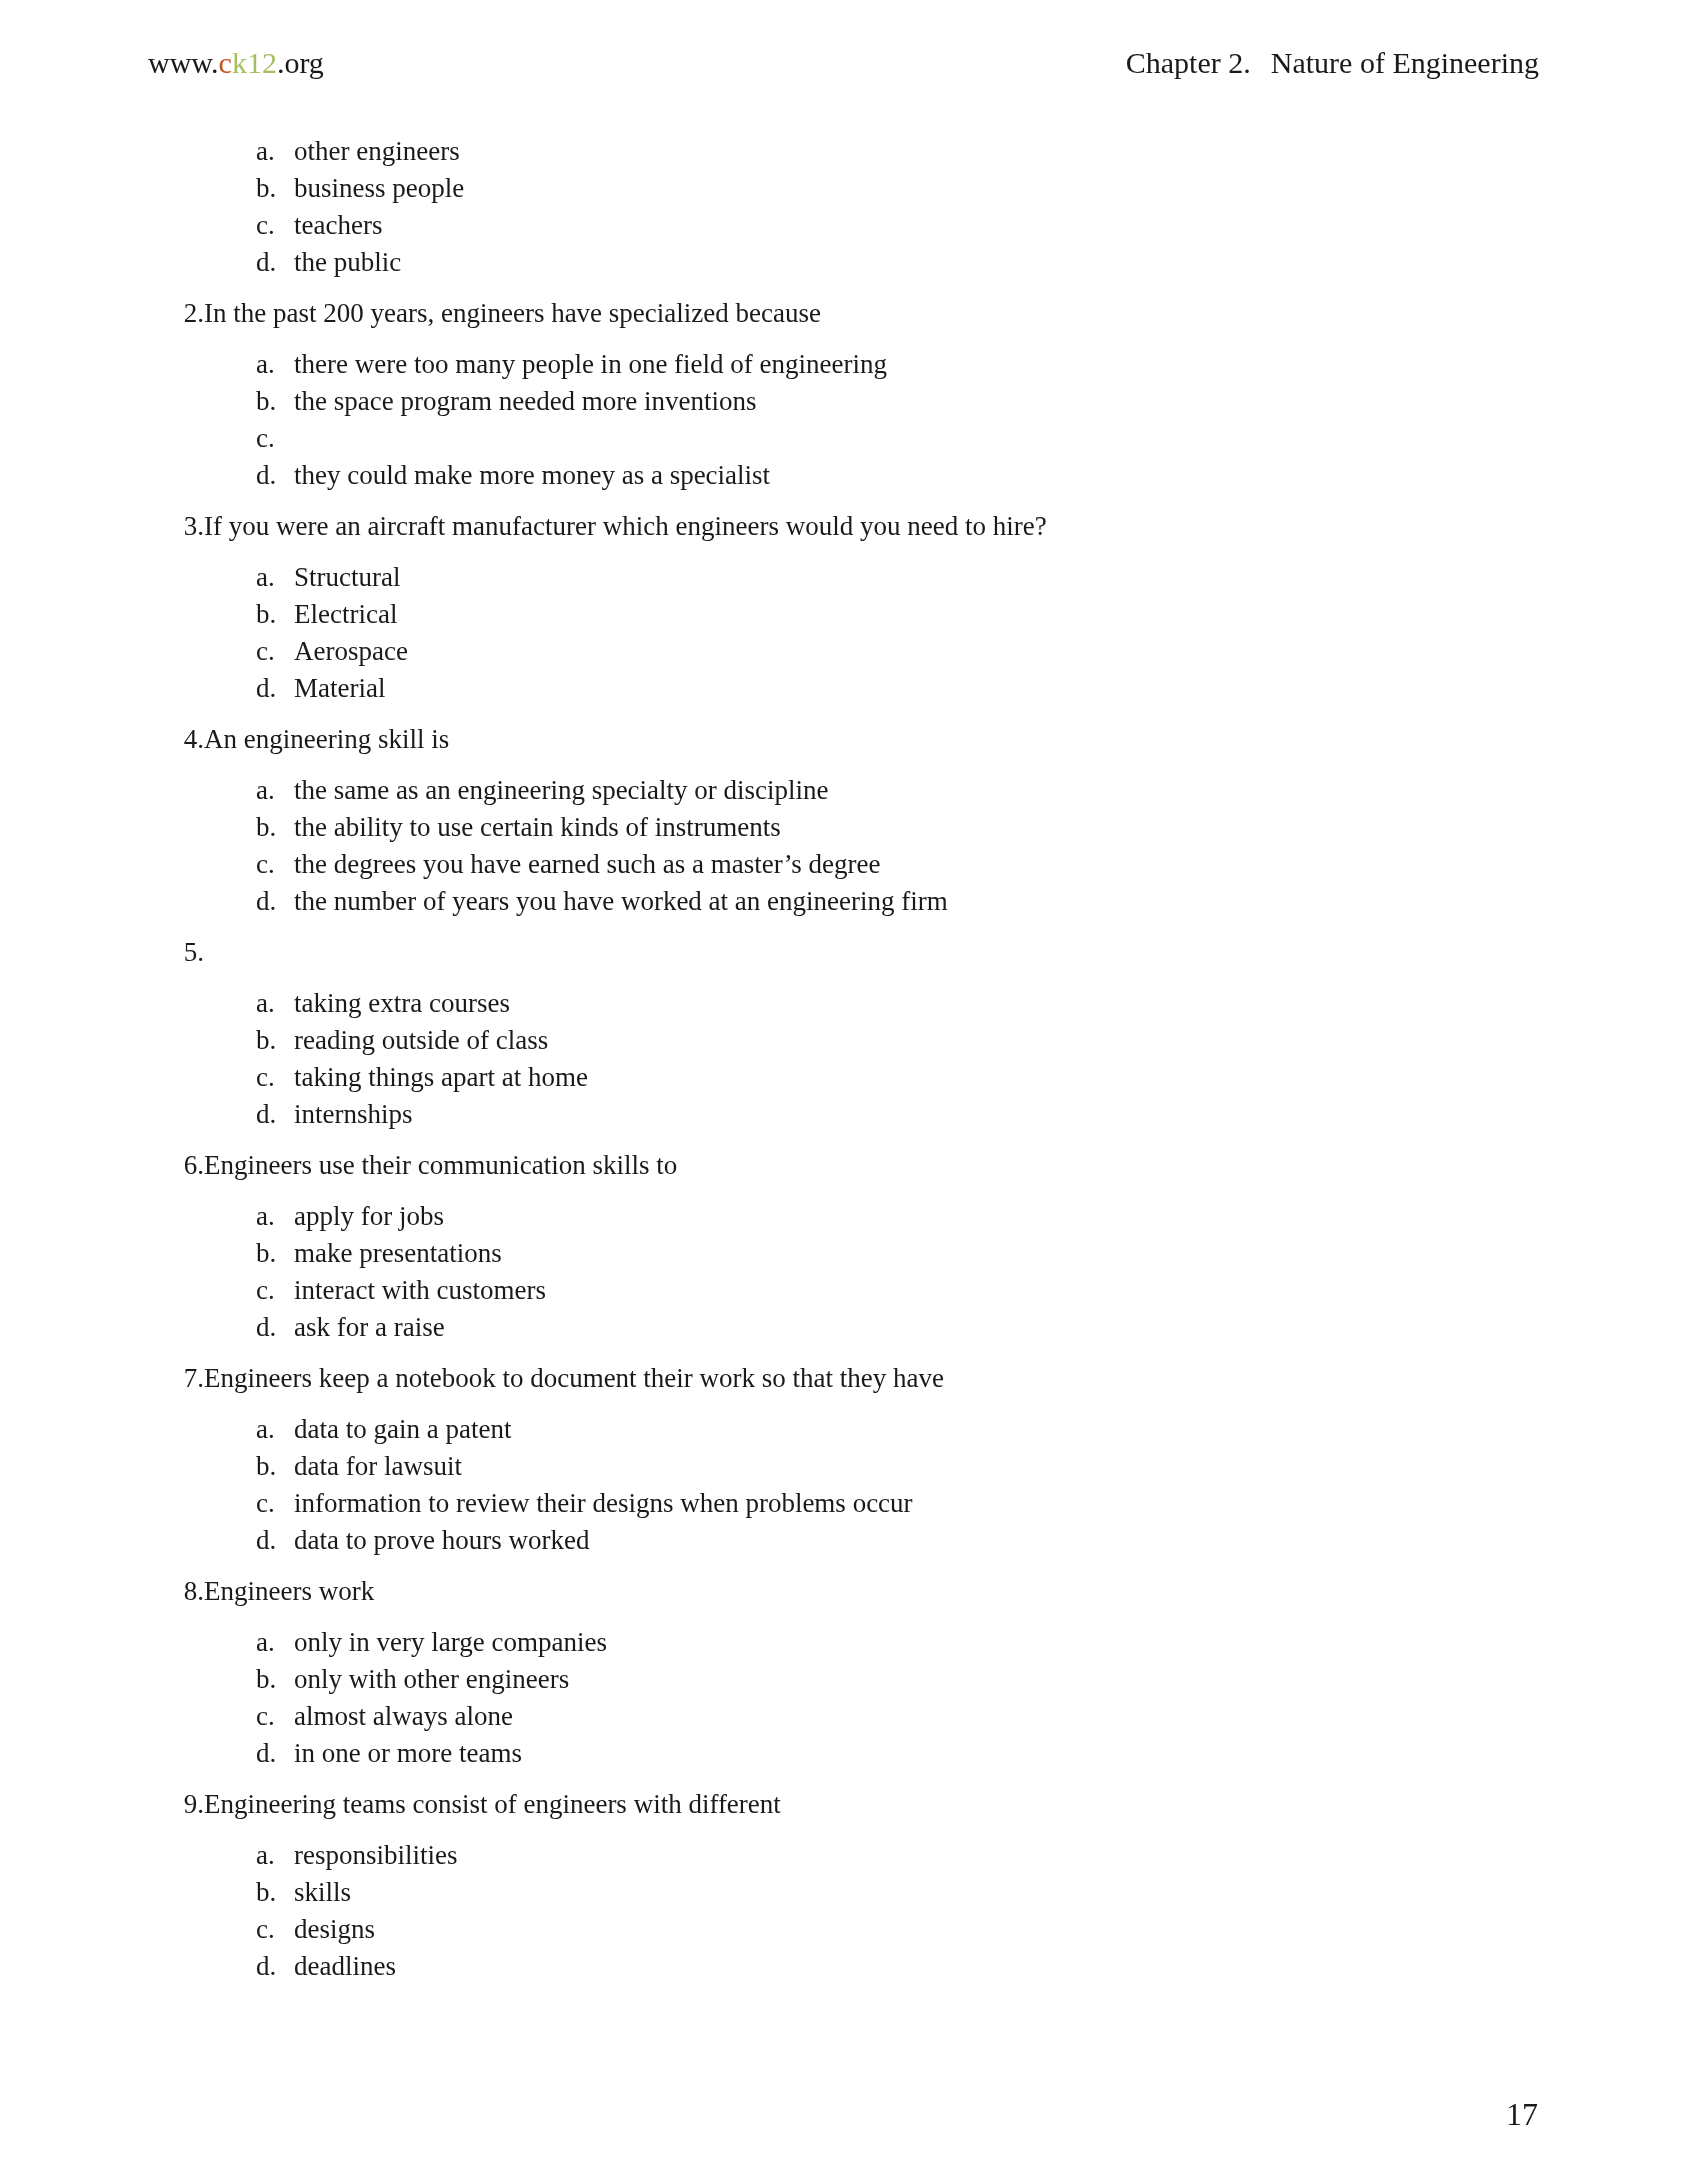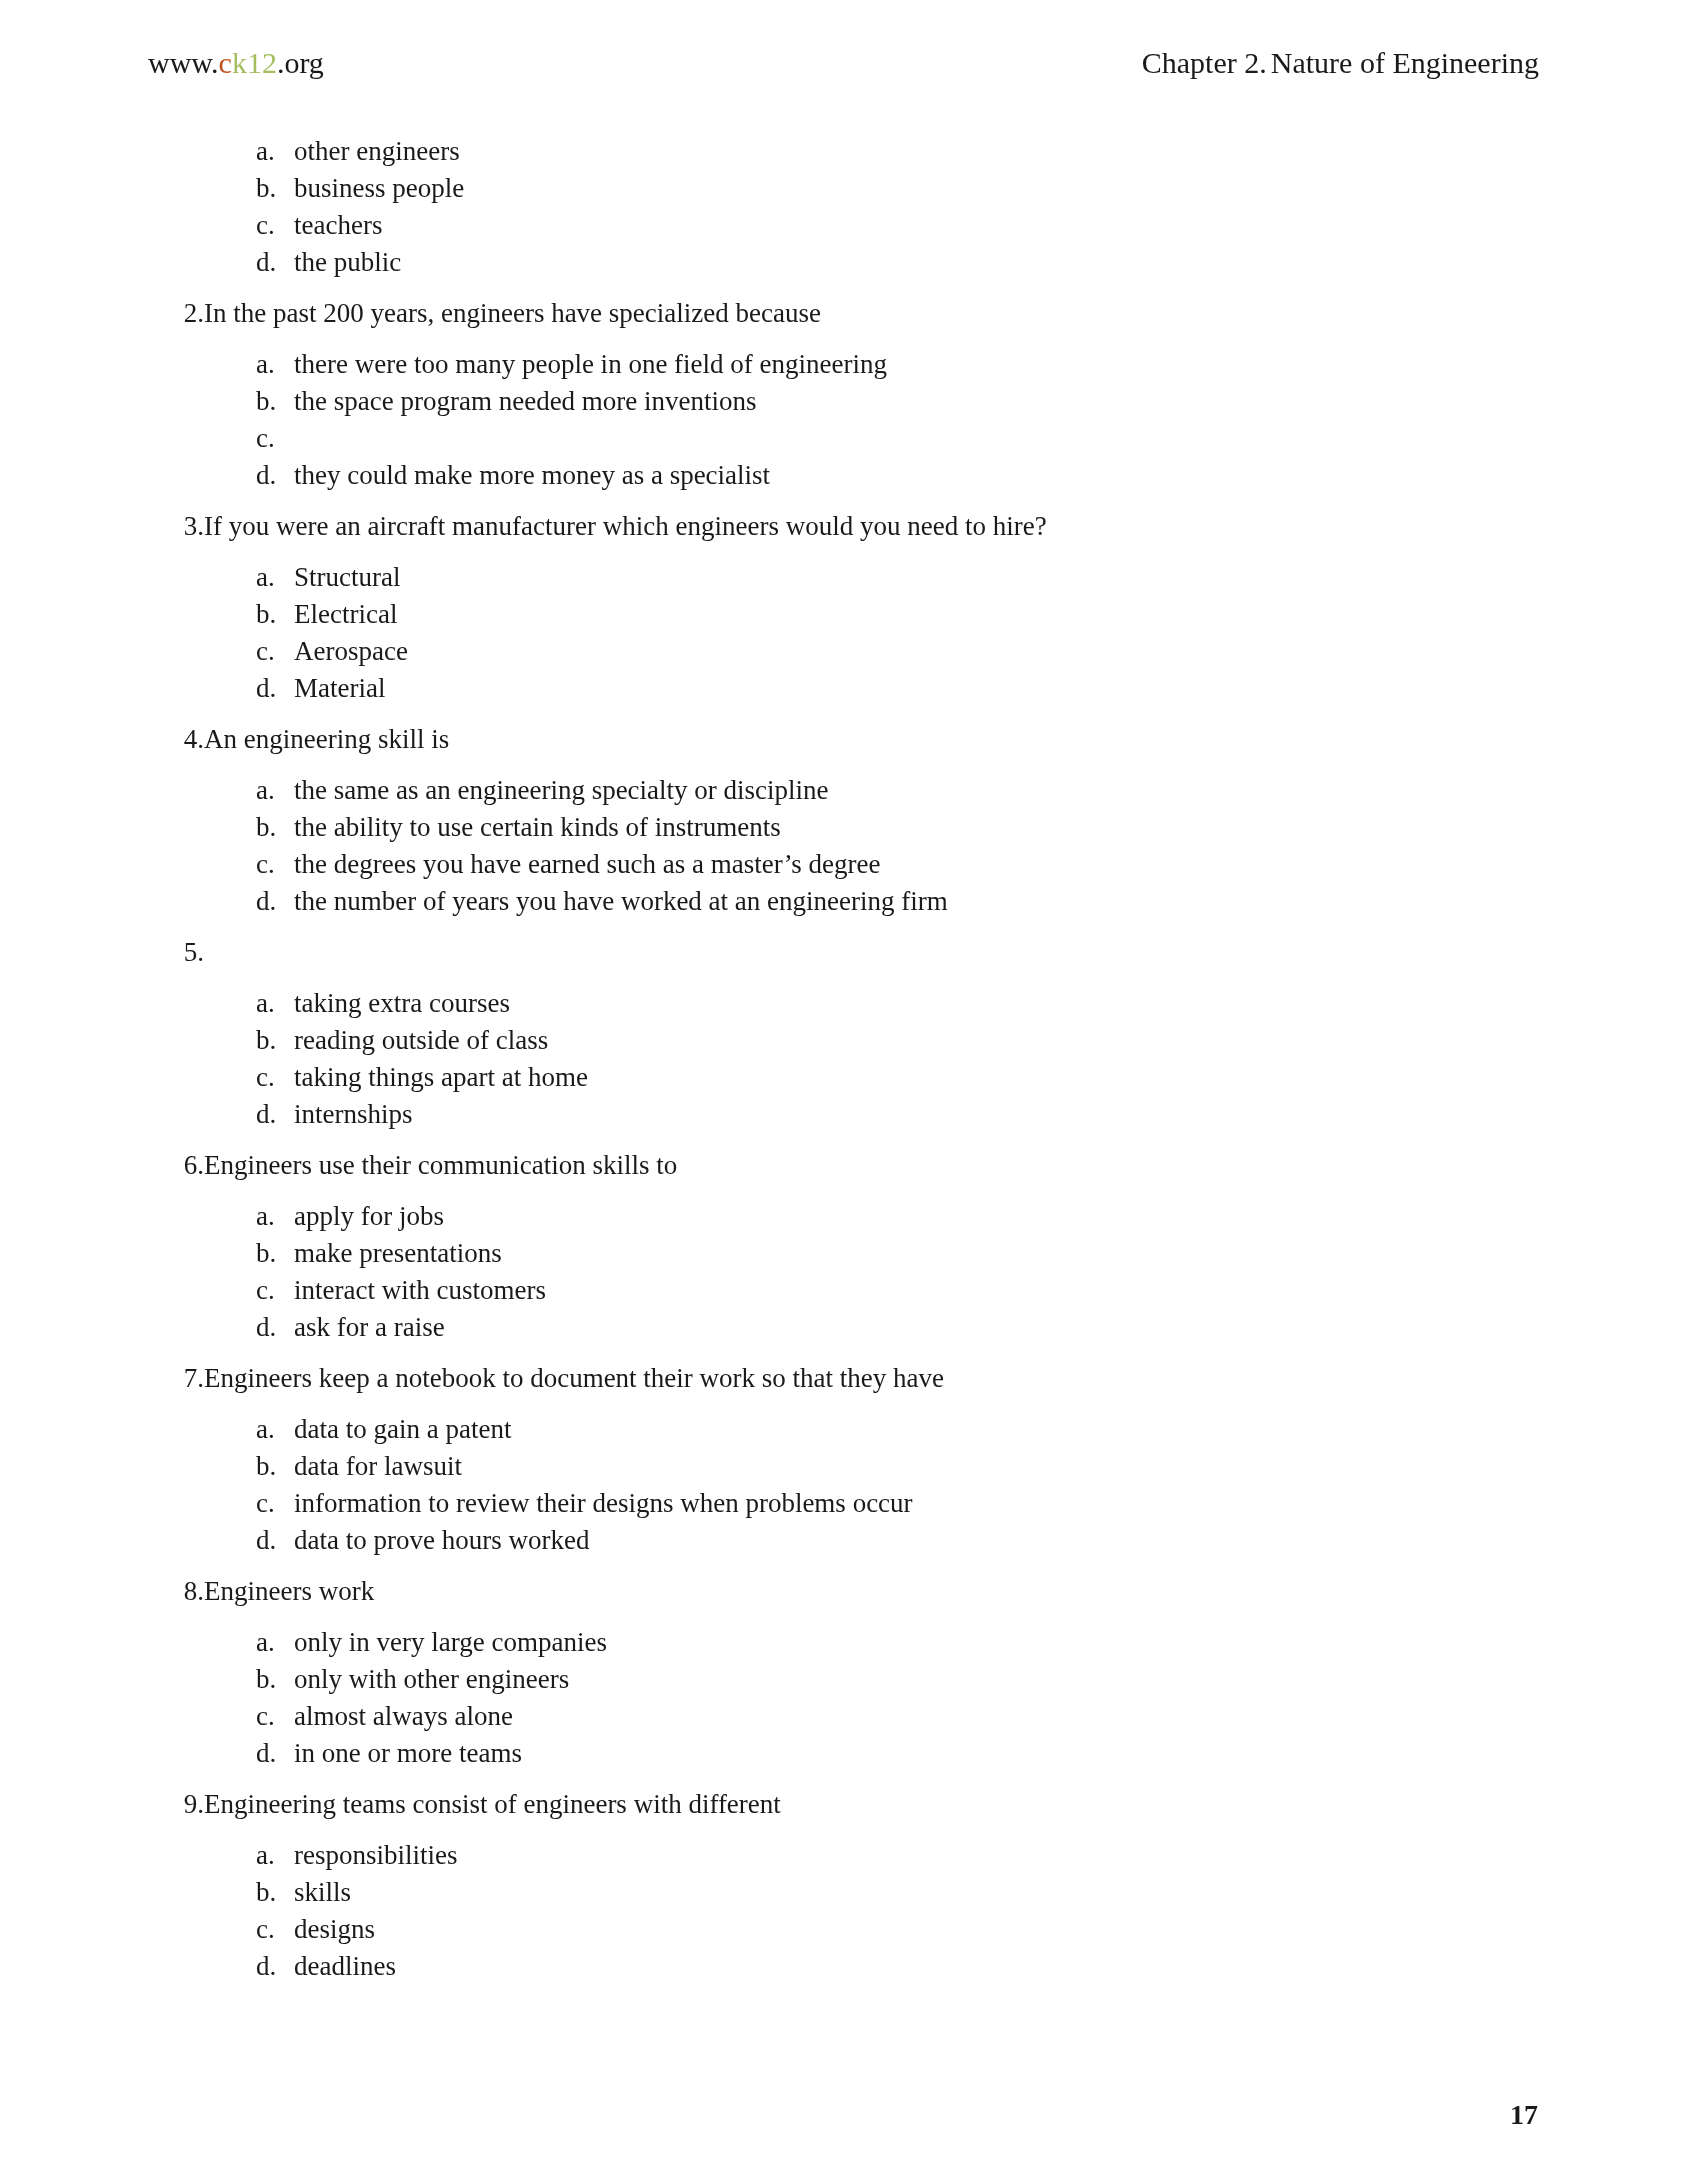--- a/index.html
+++ b/index.html
@@ -22,44 +22,43 @@
     left: 148px;
     right: 148px;
     top: 44px;
     display: flex;
     justify-content: space-between;
     align-items: baseline;
     font-size: 30px;
     line-height: 38px;
   }
   .site, .chapter { white-space: nowrap; }
-  .chapter .chapter-label { margin-right: 4px; font-family: Liberation Serif, serif; }
+  .chapter .chapter-label { margin-right: 20px; font-family: Liberation Serif, serif; }
   .content {
     position: absolute;
     left: 148px;
     top: 115px;
     width: 1401px;
     font-size: 27px;
     line-height: 37px;
   }
   .q-line { display: flex; margin-top: 14px; }
   .q-num { flex: 0 0 56px; text-align: right; white-space: nowrap; }
   .q-text { white-space: nowrap; }
   .opts { margin-top: 14px; }
   .q-block.first-block .opts { margin-top: 18px; }
   .opt { display: flex; margin-left: 108px; }
   .opt-letter { flex: 0 0 38px; }
   .opt-text { white-space: nowrap; }
   .page-number {
     position: absolute;
     right: 149px;
     top: 2098px;
-    font-size: 28px;
+    font-size: 32px;
     line-height: 33px;
-    font-weight: bold;
   }
 </style>
 </head>
 <body style="color: rgb(26, 26, 26);">
 
 <div class="page">
 
   <div class="header">
     <span class="site"><span>www.</span><span class="site-c" style="color: rgb(196, 83, 31);">c</span><span class="site-k12" style="color: rgb(165, 190, 95);">k12</span><span>.org</span></span>
     <span class="chapter"><span class="chapter-label">Chapter 2.</span><span class="chapter-title">Nature of Engineering</span></span>

